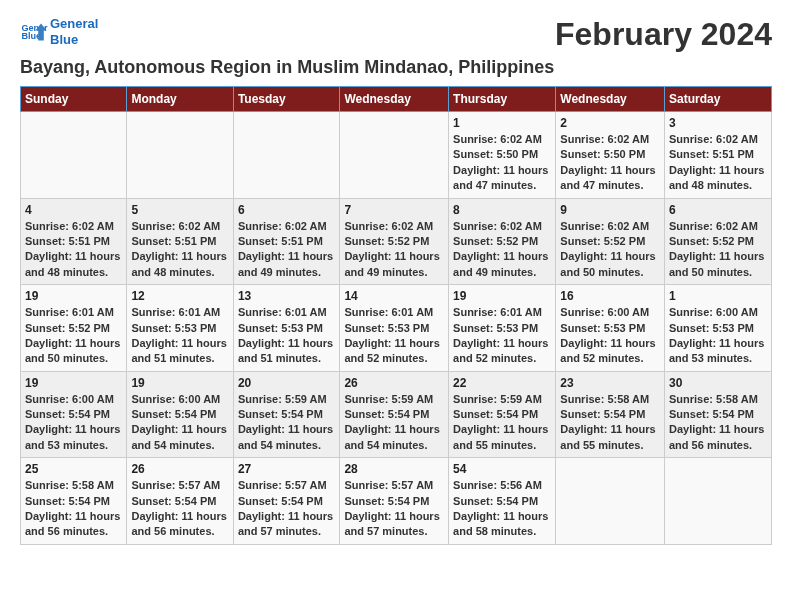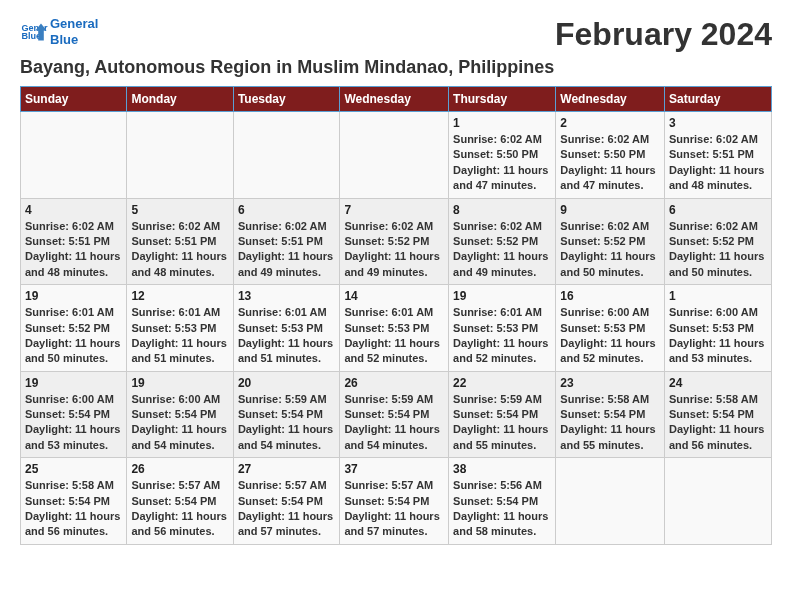--- a/index.html
+++ b/index.html
@@ -218,42 +218,42 @@
         </td>
         <td>
           <span class="day-num">22</span>
           <div class="day-info">Sunrise: 5:59 AM<br>Sunset: 5:54 PM<br>Daylight: 11 hours<br>and 55 minutes.</div>
         </td>
         <td>
           <span class="day-num">23</span>
           <div class="day-info">Sunrise: 5:58 AM<br>Sunset: 5:54 PM<br>Daylight: 11 hours<br>and 55 minutes.</div>
         </td>
         <td>
-          <span class="day-num">24</span>
+          <span class="day-num">30</span>
           <div class="day-info">Sunrise: 5:58 AM<br>Sunset: 5:54 PM<br>Daylight: 11 hours<br>and 56 minutes.</div>
         </td>
       </tr>
       <tr>
         <td>
           <span class="day-num">25</span>
           <div class="day-info">Sunrise: 5:58 AM<br>Sunset: 5:54 PM<br>Daylight: 11 hours<br>and 56 minutes.</div>
         </td>
         <td>
           <span class="day-num">26</span>
           <div class="day-info">Sunrise: 5:57 AM<br>Sunset: 5:54 PM<br>Daylight: 11 hours<br>and 56 minutes.</div>
         </td>
         <td>
           <span class="day-num">27</span>
           <div class="day-info">Sunrise: 5:57 AM<br>Sunset: 5:54 PM<br>Daylight: 11 hours<br>and 57 minutes.</div>
         </td>
         <td>
-          <span class="day-num">37</span>
+          <span class="day-num">28</span>
           <div class="day-info">Sunrise: 5:57 AM<br>Sunset: 5:54 PM<br>Daylight: 11 hours<br>and 57 minutes.</div>
         </td>
         <td>
-          <span class="day-num">38</span>
+          <span class="day-num">54</span>
           <div class="day-info">Sunrise: 5:56 AM<br>Sunset: 5:54 PM<br>Daylight: 11 hours<br>and 58 minutes.</div>
         </td>
         <td></td>
         <td></td>
       </tr>
     </tbody>
 </table>
 
 </body></html>

